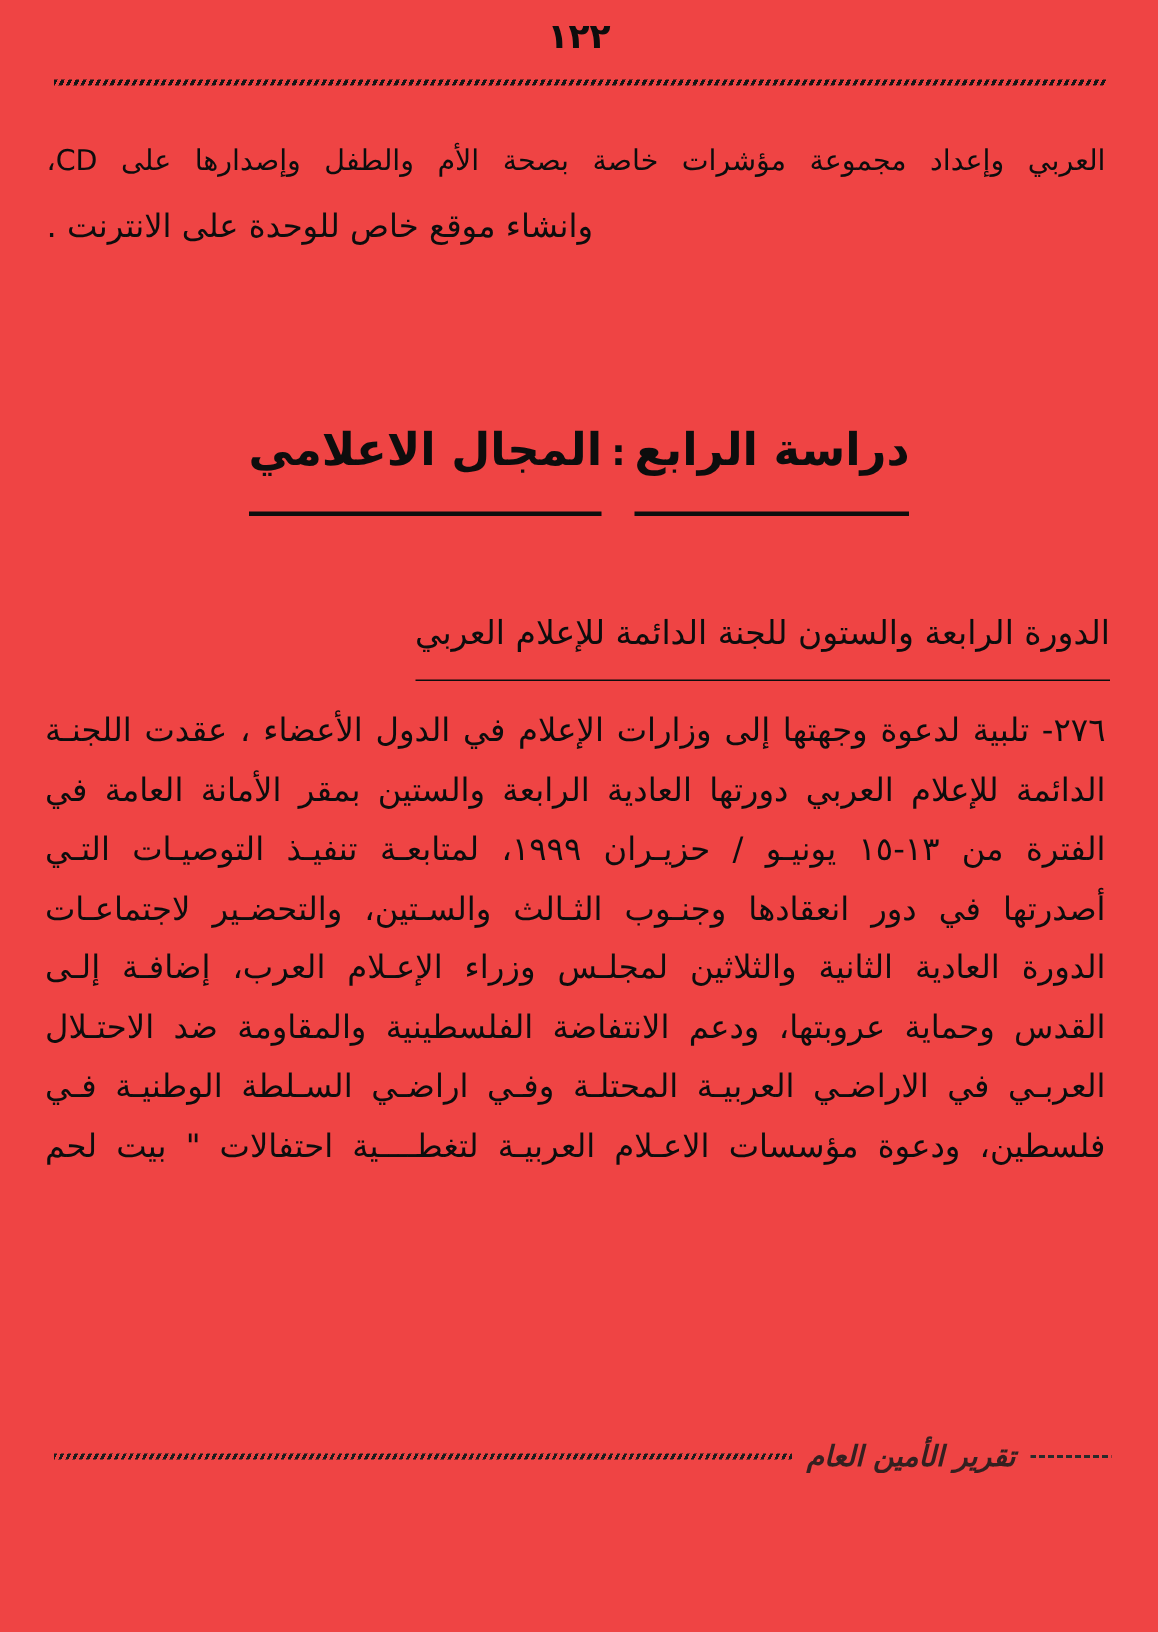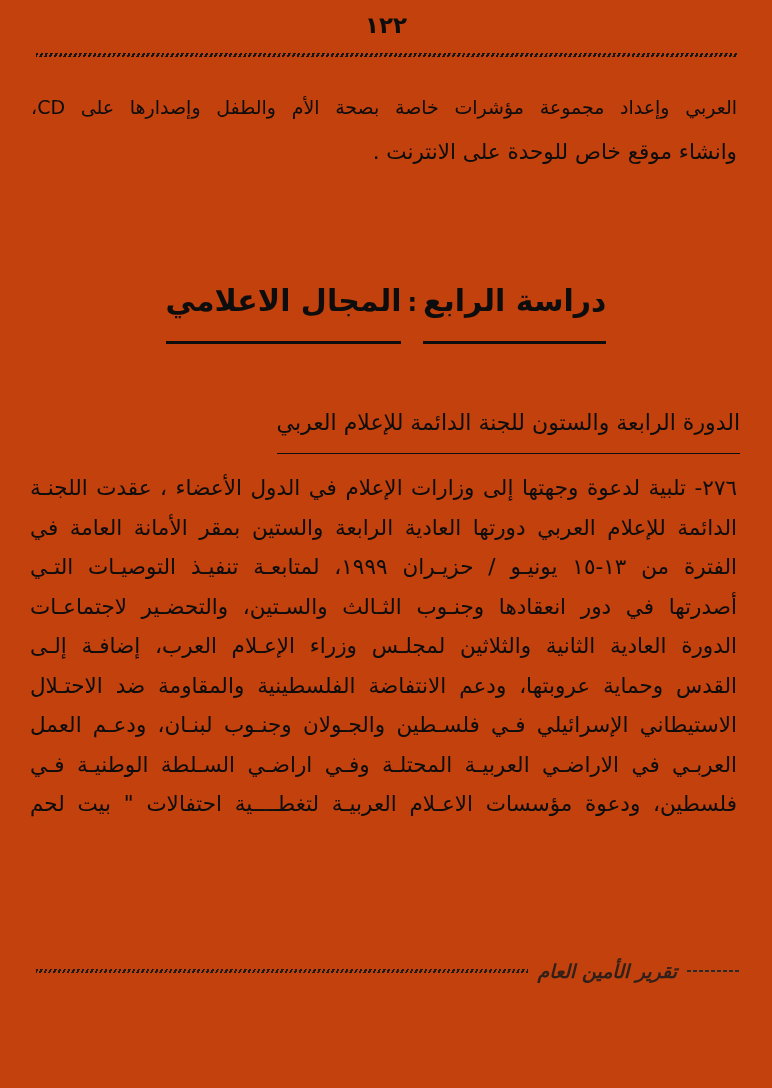--- a/index.html
+++ b/index.html
@@ -4,21 +4,21 @@
 <style>
   html, body {
     margin: 0;
     padding: 0;
     background: #ffffff;
   }
   .page {
     position: relative;
     width: 772px;
     height: 1088px;
-    background: #c2410c;
+    background: #ef4444;
     color: #0d0d0d;
     font-family: "DejaVu Sans", sans-serif;
     direction: rtl;
     overflow: hidden;
   }
   .page-number {
     position: absolute;
     top: 12px;
     left: 0;
     right: 0;
@@ -46,21 +46,21 @@
     text-align: justify;
     text-align-last: justify;
     white-space: nowrap;
   }
   .intro-line-2 {
     position: absolute;
     top: 139px;
     right: 35px;
     left: 31px;
     font-size: 21.5px;
-    text-align: right;
+    text-align: left;
   }
   .part-heading {
     position: absolute;
     top: 283px;
     left: 0;
     right: 0;
     text-align: center;
     font-size: 30px;
     font-weight: bold;
     letter-spacing: 1px;
@@ -147,21 +147,20 @@
     <span class="u">الدورة الرابعة والستون للجنة الدائمة للإعلام العربي</span>
   </div>
 
   <div class="body-paragraph">
     <div class="body-line">٢٧٦- تلبية لدعوة وجهتها إلى وزارات الإعلام في الدول الأعضاء ، عقدت اللجنـة</div>
     <div class="body-line">الدائمة للإعلام العربي دورتها العادية الرابعة والستين بمقر الأمانة العامة في</div>
     <div class="body-line">الفترة من ١٣-١٥ يونيـو / حزيـران ١٩٩٩، لمتابعـة تنفيـذ التوصيـات التـي</div>
     <div class="body-line">أصدرتها في دور  انعقادها وجنـوب الثـالث والسـتين، والتحضـير لاجتماعـات</div>
     <div class="body-line">الدورة العادية الثانية والثلاثين لمجلـس وزراء  الإعـلام العرب، إضافـة إلـى</div>
     <div class="body-line">القدس وحماية عروبتها، ودعم الانتفاضة الفلسطينية والمقاومة ضد  الاحتـلال</div>
-    <div class="body-line">الاستيطاني الإسرائيلي فـي فلسـطين والجـولان وجنـوب لبنـان، ودعـم العمل</div>
     <div class="body-line">العربـي في الاراضـي العربيـة المحتلـة وفـي اراضـي السـلطة الوطنيـة فـي</div>
     <div class="body-line">فلسطين، ودعوة مؤسسات  الاعـلام العربيـة لتغطــــية احتفالات " بيت لحم</div>
   </div>
 
   <div class="footer">
     <div class="footer-dash"></div>
     <div class="footer-label">تقرير الأمين العام</div>
     <div class="footer-rule"></div>
   </div>
 

